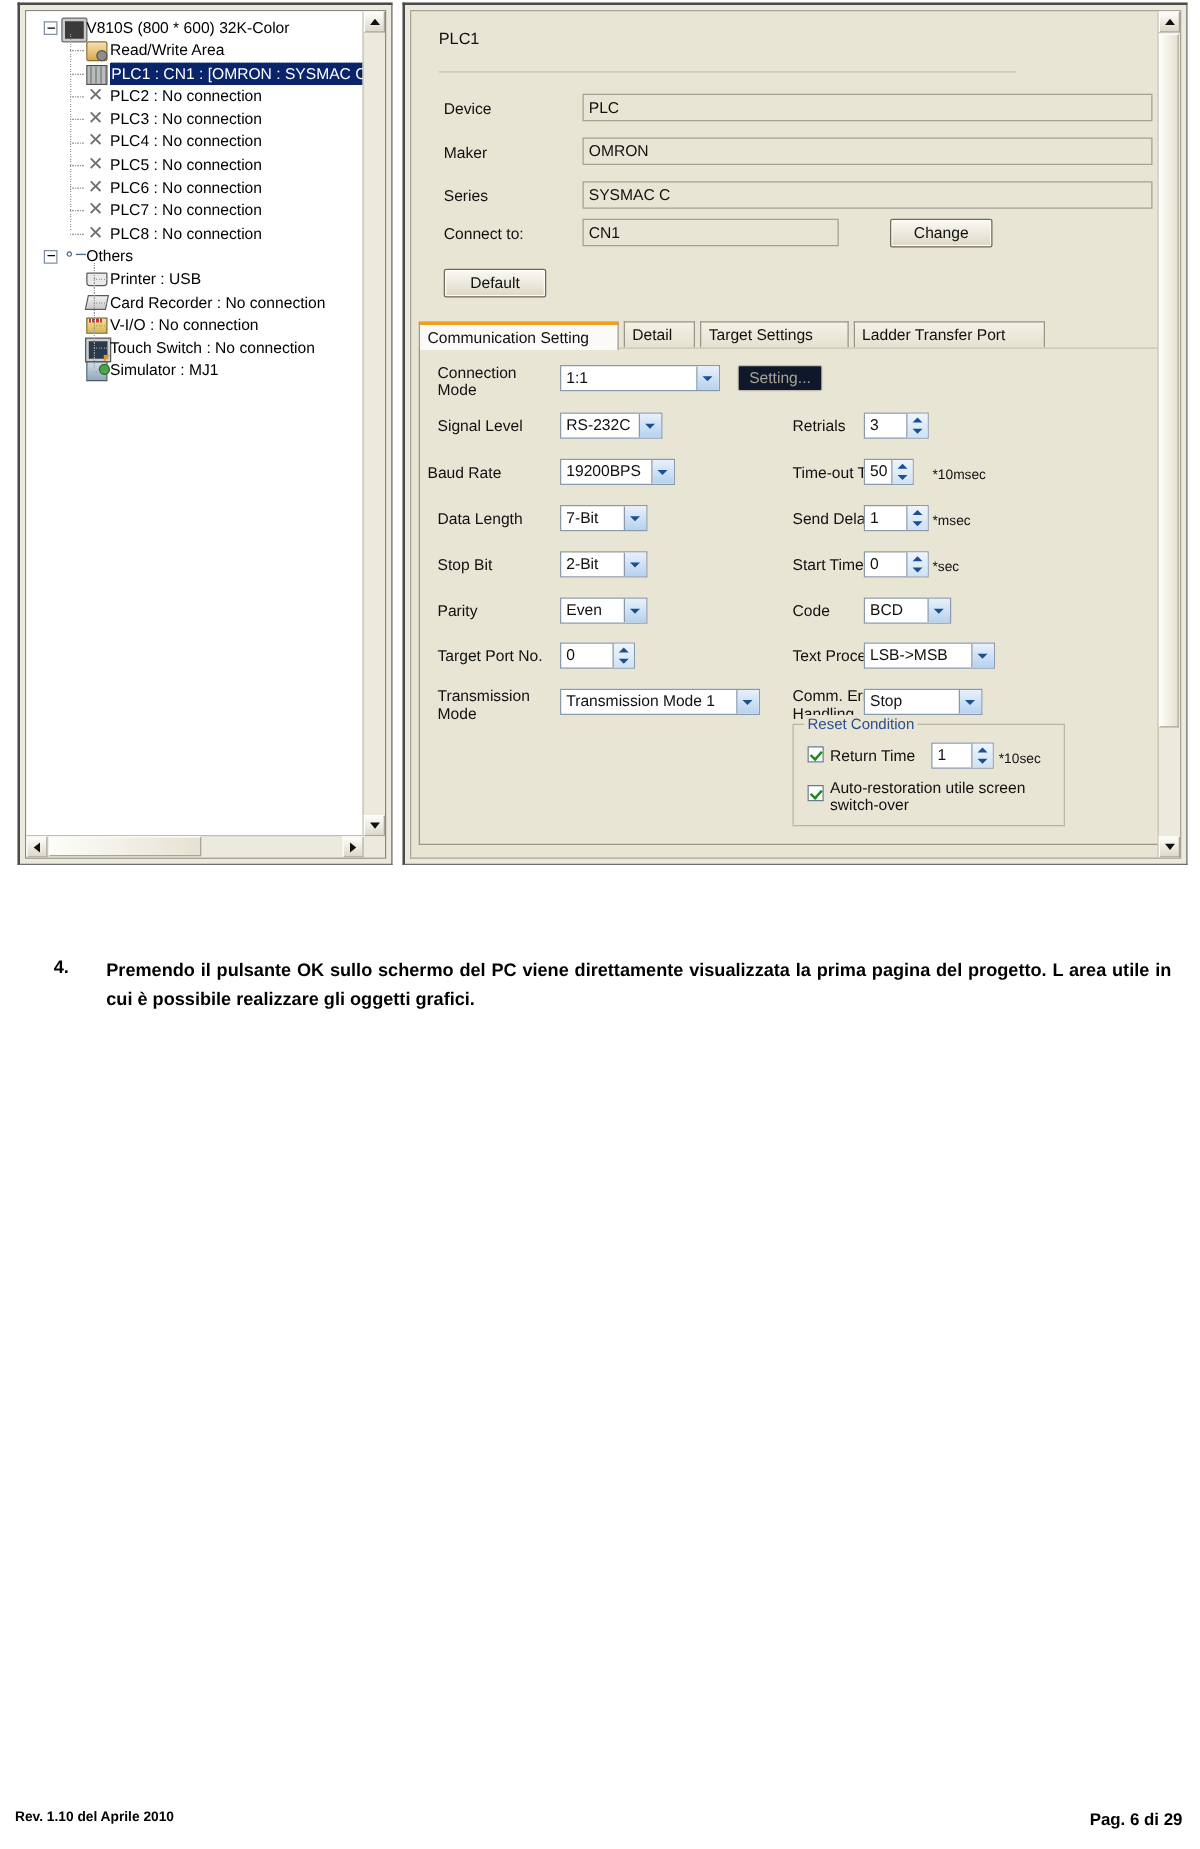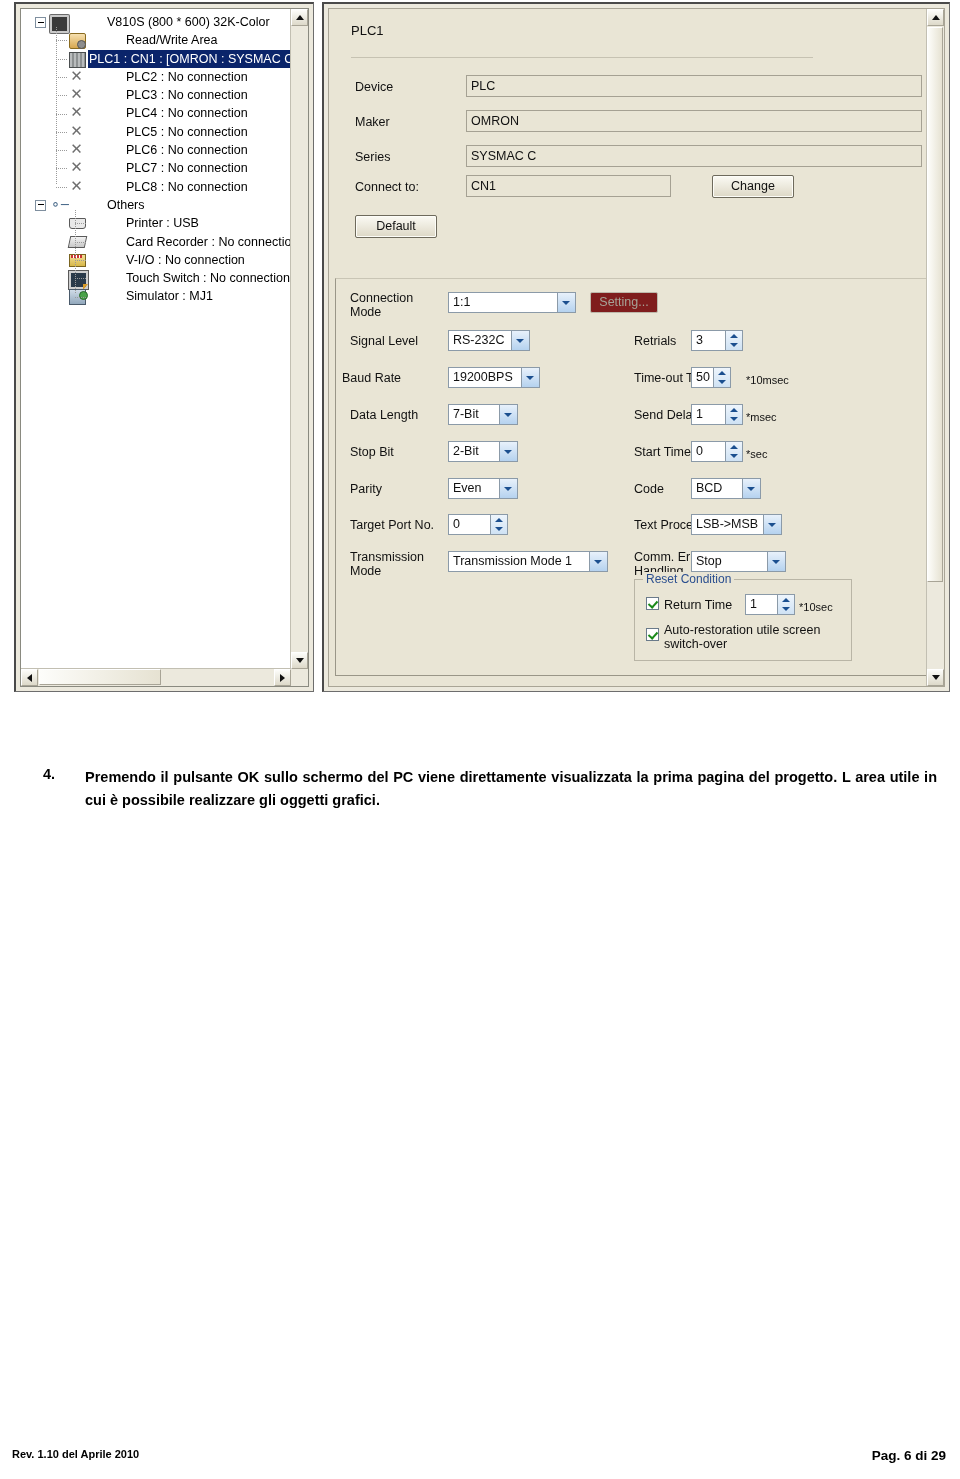--- a/index.html
+++ b/index.html
@@ -69,21 +69,20 @@
     line-height: 18.3px;
     font-size: 12.5px;
     white-space: nowrap;
     color: #000;
   }
   .tnode .tlabel {
     position: absolute;
     left: 0;
     top: 0;
     white-space: nowrap;
-    padding-left: 38px;
   }
   .tnode.sel .tlabel {
     background: #0a246a;
     color: #ffffff;
     outline: 1px dotted #ffffff;
     padding: 0 1px;
   }
   
   .exp {
     position: absolute;
@@ -302,21 +301,21 @@
     border-radius: 2px;
     box-sizing: border-box;
     font-size: 12.5px;
     text-align: center;
     color: #111;
     box-shadow: inset 0 0 0 1px #fdfdf8;
   }
   .btn.disabled {
     color: #a6a296;
     border-color: #bdb9ab;
-    background: #7f1d1d;
+    background: #0f172a;
     box-shadow: none;
   }
 
   
   .tabstrip {
     position: absolute;
     left: 6px; top: 248px;
     width: 594px; height: 22px;
   }
   .tab {
@@ -625,20 +624,26 @@
             <div class="fld-input" style="left: 137px; top: 101px; width: 456px; height: 22px;">OMRON</div>
             <div class="fld-label" style="left: 26px; top: 141px;">Series</div>
             <div class="fld-input" style="left: 137px; top: 136px; width: 456px; height: 22px;">SYSMAC C</div>
             <div class="fld-label" style="left: 26px; top: 171px;">Connect to:</div>
             <div class="fld-input" style="left: 137px; top: 166px; width: 205px; height: 22px;">CN1</div>
           </div>
 
         <div class="btn" id="btn-change" style="left:383px;top:166px;width:82px;height:23px;line-height:21px;">Change</div>
         <div class="btn" id="btn-default" style="left:26px;top:206px;width:82px;height:23px;line-height:21px;">Default</div>
 
+        <div class="tabstrip" id="tabstrip">
+            <div class="tab active" style="left: 0px; width: 159.85px;">Communication Setting</div>
+            <div class="tab" style="left: 163.85px; width: 57.1px;">Detail</div>
+            <div class="tab" style="left: 224.95px; width: 118.75px;">Target Settings</div>
+            <div class="tab" style="left: 347.7px; width: 153px;">Ladder Transfer Port</div>
+          </div>
 
         <div class="tabpanel">
           <div id="left-controls">
               <div class="ctl-label" style="left: 14px; top: 12px;">Connection<br>Mode</div>
               <div class="combo" style="left: 112px; top: 13px; width: 128px;"><span>1:1</span><span class="cbtn"></span></div>
               <div class="ctl-label" style="left: 14px; top: 55px;">Signal Level</div>
               <div class="combo" style="left: 112px; top: 51px; width: 82px;"><span>RS-232C</span><span class="cbtn"></span></div>
               <div class="ctl-label" style="left: 6px; top: 92px;">Baud Rate</div>
               <div class="combo" style="left: 112px; top: 88px; width: 92px;"><span>19200BPS</span><span class="cbtn"></span></div>
               <div class="ctl-label" style="left: 14px; top: 129px;">Data Length</div>
@@ -663,21 +668,21 @@
               <span class="unit" style="left: 410px; top: 95px;">*10msec</span>
               <div class="ctl-label" style="left: 298px; top: 129px;">Send Delay Time</div>
               <div class="spin" style="left: 355px; top: 125px; width: 52px;"><span>1</span><span class="sbtns"></span></div>
               <span class="unit" style="left: 410px; top: 132px;">*msec</span>
               <div class="ctl-label" style="left: 298px; top: 166px;">Start Time</div>
               <div class="spin" style="left: 355px; top: 162px; width: 52px;"><span>0</span><span class="sbtns"></span></div>
               <span class="unit" style="left: 410px; top: 169px;">*sec</span>
               <div class="ctl-label" style="left: 298px; top: 203px;">Code</div>
               <div class="combo" style="left: 355px; top: 199px; width: 70px;"><span>BCD</span><span class="cbtn"></span></div>
               <div class="ctl-label" style="left: 298px; top: 239px;">Text Process</div>
-              <div class="combo" style="left: 355px; top: 235px; width: 91px;"><span>LSB-&gt;MSB</span><span class="cbtn"></span></div>
+              <div class="combo" style="left: 355px; top: 235px; width: 105px;"><span>LSB-&gt;MSB</span><span class="cbtn"></span></div>
               <div class="ctl-label" style="left: 298px; top: 271px;">Comm. Error<br>Handling</div>
               <div class="combo" style="left: 355px; top: 272px; width: 95px;"><span>Stop</span><span class="cbtn"></span></div>
             </div>
 
           <div class="groupbox" style="left:298px;top:300px;width:218px;height:82px;">
             <span class="gb-title">Reset Condition</span>
 
             <span class="chk" style="left:11px;top:17px;"></span>
             <span class="ctl-label" style="left:29px;top:18px;">Return Time</span>
             <span class="spin" style="left:110px;top:14px;width:50px;">

